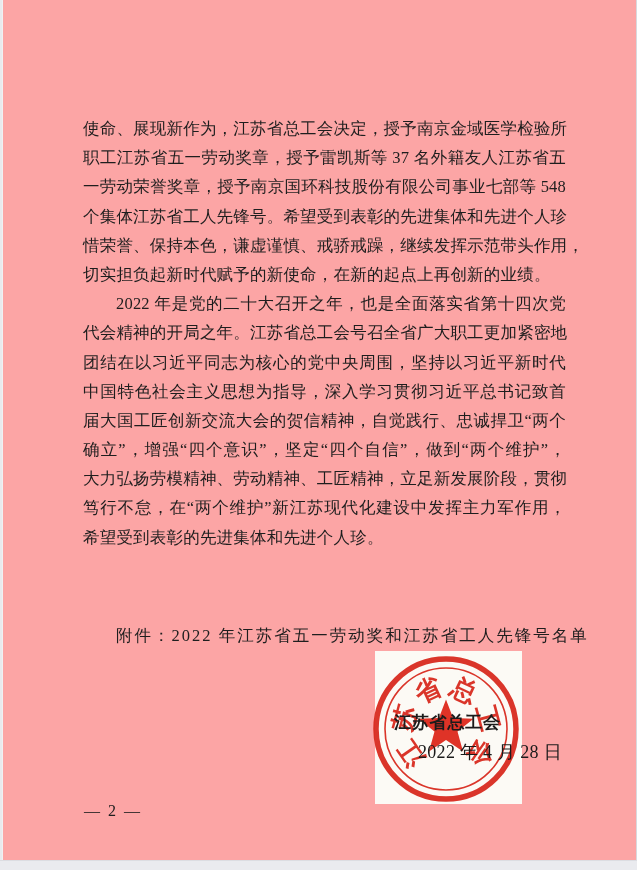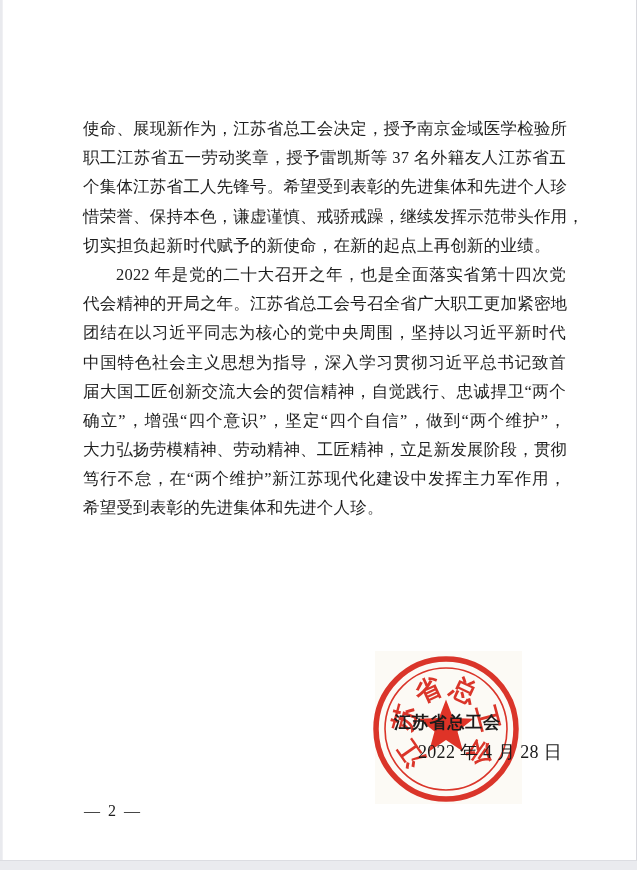--- a/index.html
+++ b/index.html
@@ -6,21 +6,21 @@
   body {
     width: 637px; height: 870px;
     background: #e9eaee;
     font-family: "Liberation Serif", "DejaVu Serif", serif;
     position: relative;
     overflow: hidden;
   }
   .page {
     position: absolute;
     left: 2px; top: 0; width: 633px; height: 861px;
-    background: #ffffff;
+    background: #fca5a5;
     border-right: 1px solid #d8d9de;
     border-left: 1px solid #f0f0f3;
   }
   .doc-body {
     position: absolute;
     left: 80px; top: 114px; width: 483px;
     color: #1e1e1e;
     font-size: 16.5px;
   }
   .bline {
@@ -94,34 +94,36 @@
   }
 </style>
 </head>
 <body>
 
 <div class="page">
 
   <div class="doc-body">
     <div class="bline">使命、展现新作为，江苏省总工会决定，授予南京金域医学检验所</div>
     <div class="bline">职工江苏省五一劳动奖章，授予雷凯斯等 37 名外籍友人江苏省五</div>
+    <div class="bline">一劳动荣誉奖章，授予南京国环科技股份有限公司事业七部等 548</div>
     <div class="bline">个集体江苏省工人先锋号。希望受到表彰的先进集体和先进个人珍</div>
     <div class="bline">惜荣誉、保持本色，谦虚谨慎、戒骄戒躁，继续发挥示范带头作用，</div>
     <div class="bline last">切实担负起新时代赋予的新使命，在新的起点上再创新的业绩。</div>
     <div class="bline indent">2022 年是党的二十大召开之年，也是全面落实省第十四次党</div>
     <div class="bline">代会精神的开局之年。江苏省总工会号召全省广大职工更加紧密地</div>
     <div class="bline">团结在以习近平同志为核心的党中央周围，坚持以习近平新时代</div>
     <div class="bline">中国特色社会主义思想为指导，深入学习贯彻习近平总书记致首</div>
     <div class="bline">届大国工匠创新交流大会的贺信精神，自觉践行、忠诚捍卫“两个</div>
     <div class="bline">确立”，增强“四个意识”，坚定“四个自信”，做到“两个维护”，</div>
     <div class="bline">大力弘扬劳模精神、劳动精神、工匠精神，立足新发展阶段，贯彻</div>
     <div class="bline">笃行不怠，在“两个维护”新江苏现代化建设中发挥主力军作用，</div>
     <div class="bline last">希望受到表彰的先进集体和先进个人珍。</div>
   </div>
 
+  <div class="attachment">附件：2022 年江苏省五一劳动奖和江苏省工人先锋号名单</div>
 
   <div class="seal-bg"></div>
 
   <div class="seal">
     <svg width="160" height="170" viewBox="0 0 160 170" xmlns="http://www.w3.org/2000/svg">
       <circle cx="80" cy="85" r="70" fill="none" stroke="#d8271b" stroke-width="5.5"></circle>
       <circle cx="80" cy="85" r="61" fill="none" stroke="#d8271b" stroke-width="1.6"></circle>
       <polygon fill="#dd2418" points="80,55.5 87.1,74.1 107.6,74.7 91.5,87.6 97,107.5 80,95.9 63,107.5 68.5,87.6 52.4,74.7 72.9,74.1"></polygon>
       <g>
         <text class="seal-char" x="80" y="51" text-anchor="middle" transform="rotate(-125 80 85)">江</text>

